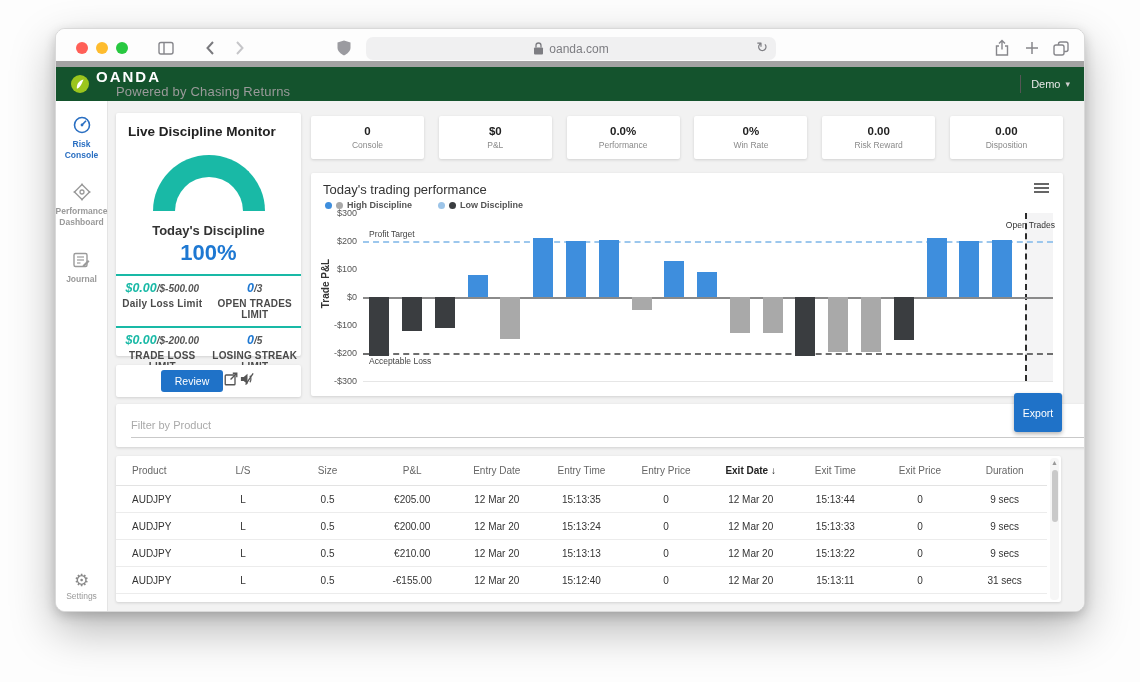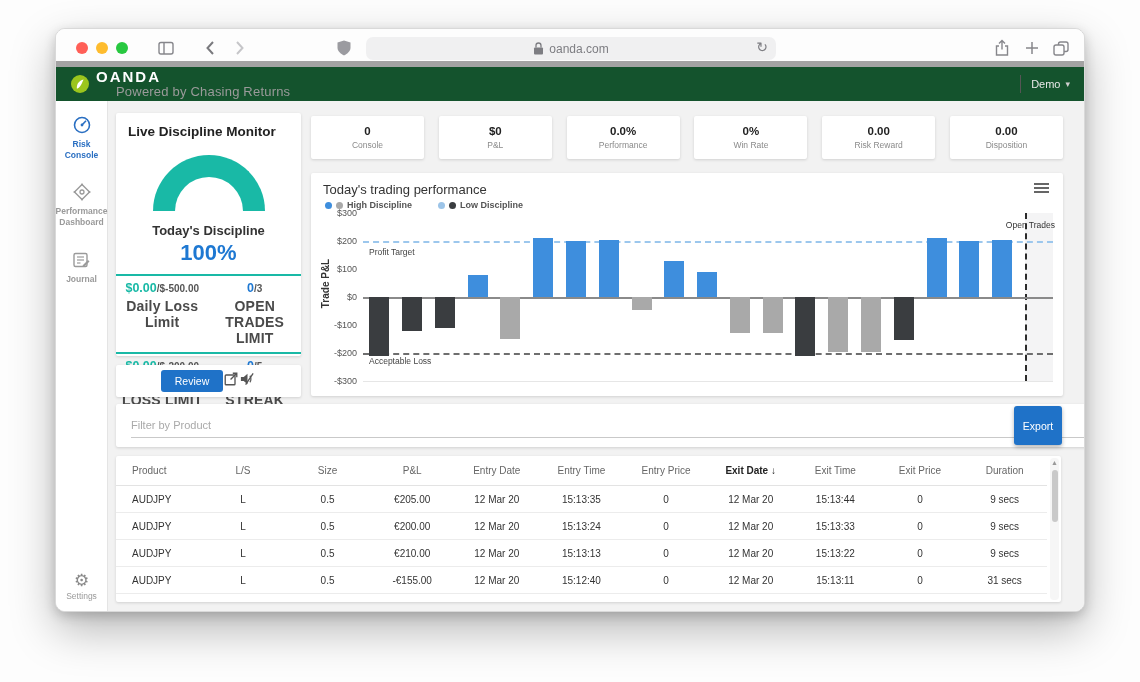--- a/index.html
+++ b/index.html
@@ -45,25 +45,25 @@
   
   .disc-card { left:8px; top:12px; width:185px; height:243px; }
   .disc-title { font-size:13.5px; font-weight:bold; color:#222; padding:11px 0 0 12px; }
   .gauge { width:112px; height:56px; margin:16px auto 0; border:22px solid #19b9a6; border-bottom:none;
            border-radius:112px 112px 0 0; }
   .disc-label { text-align:center; font-size:13px; font-weight:bold; color:#333; margin-top:12px; }
   .disc-pct { text-align:center; font-size:22px; font-weight:bold; color:#1e78d2; margin-top:2px; }
   .teal-rule { height:2px; background:#19b9a6; margin-top:8px; }
   .limit-row { display:flex; }
   .limit-cell { flex:1; text-align:center; padding:5px 2px 4px; }
-  .limit-val { font-size:12px; font-weight:bold; color:#444; }
+  .limit-val { font-size:12px; font-weight:bold; color:#444;font-style:italic; }
   .limit-val .v-teal { color:#19b9a6; font-size:12.5px; }
   .limit-val .v-blue { color:#1e78d2; font-size:12.5px; }
   .limit-val .tot { font-size:10px; color:#555; font-weight:bold; }
-  .limit-lbl { font-size:14px; font-weight:bold; color:#4a4a4a; margin-top:3px; letter-spacing:.2px; }
+  .limit-lbl { font-size:10px; font-weight:bold; color:#4a4a4a; margin-top:3px; letter-spacing:.2px; }
 
   .review-card { left:8px; top:264px; width:185px; height:32px; display:flex; align-items:center; justify-content:center; }
   .review-btn { background:#1f72c8; color:#fff; border:none; font-size:10.5px; padding:5px 14px; border-radius:3px; cursor:pointer; font-family:inherit; }
 
   
   .stats-row { position:absolute; left:203px; top:15px; width:752px; display:flex; justify-content:space-between; }
   .stat-card { position:relative; width:113px; height:43px; background:#fff; border-radius:2px; box-shadow:0 1px 3px rgba(0,0,0,.14);
                display:flex; flex-direction:column; align-items:center; justify-content:center; gap:3px; }
   .stat-value { font-size:11.5px; font-weight:bold; color:#222; }
   .stat-label { font-size:8.5px; color:#8a8a8a; }
@@ -78,32 +78,32 @@
   .chart-menu i { display:block; height:2px; background:#666; margin-bottom:2px; }
   .ylabel { position:absolute; left:-16px; top:105px; transform:rotate(-90deg); font-size:10px; font-weight:bold; color:#333; width:60px; text-align:center; }
   .plot { position:absolute; left:52px; right:10px; top:40px; bottom:14px; border-bottom:1px solid #e6e6e6; }
   .ytick { position:absolute; right:100%; margin-right:6px; font-size:9px; color:#555; white-space:nowrap; transform:translateY(-50%); }
   .pline { position:absolute; left:0; right:0; height:0; }
   .pline.zero { border-top:2px solid #8a8a8a; }
   .pline.target { border-top:2px dashed #9cc7ed; }
   .pline.loss { border-top:2px dashed #6e6e6e; }
   .band { position:absolute; top:0; bottom:0; right:0; width:28px; background:#f4f4f5; border-left:2px dashed #2b2b2b; }
   .ann { position:absolute; font-size:8.5px; color:#444; white-space:nowrap; }
-  .ann.target-label { left:6px;margin-top:18px; }
+  .ann.target-label { left:6px; }
   .ann.loss-label { left:6px; }
   .ann.open-label { right:-2px; top:7px; font-size:8.5px; color:#333; }
   .bars { position:absolute; left:0; right:28px; top:0; bottom:0; }
   .bar { position:absolute; width:20px; }
 
   
   .filter-card { left:8px; top:303px; width:1071px; height:43px; }
   .filter-input { position:absolute; left:15px; right:15px; top:9px; height:25px; border:none; border-bottom:1px solid #c9c9c9;
                   font-size:11px; color:#333; outline:none; background:transparent; font-family:inherit; }
   .filter-input::placeholder { color:#a9a9a9; }
-  .export-btn { position:absolute; left:906px; top:305px; width:48px; height:39px; background:#1f72c8; color:#fff; border:none;
+  .export-btn { position:absolute; left:906px; top:292px; width:48px; height:39px; background:#1f72c8; color:#fff; border:none;
                 font-size:10.5px; border-radius:3px; box-shadow:0 2px 4px rgba(0,0,0,.3); cursor:pointer; font-family:inherit; }
 
   
   .table-card { left:8px; top:355px; width:945px; height:146px; overflow:hidden; }
   table { width:calc(100% - 14px); border-collapse:collapse; table-layout:fixed; }
   th { font-size:10px; color:#666; font-weight:normal; padding:9px 2px; border-bottom:1px solid #e3e3e3; text-align:center; white-space:nowrap; }
   th:first-child { text-align:left; padding-left:16px; }
   th.sorted { color:#222; font-weight:bold; }
   td { font-size:10px; color:#333; padding:7.5px 2px; border-bottom:1px solid #ececec; text-align:center; white-space:nowrap; }
   td:first-child { text-align:left; padding-left:16px; }

